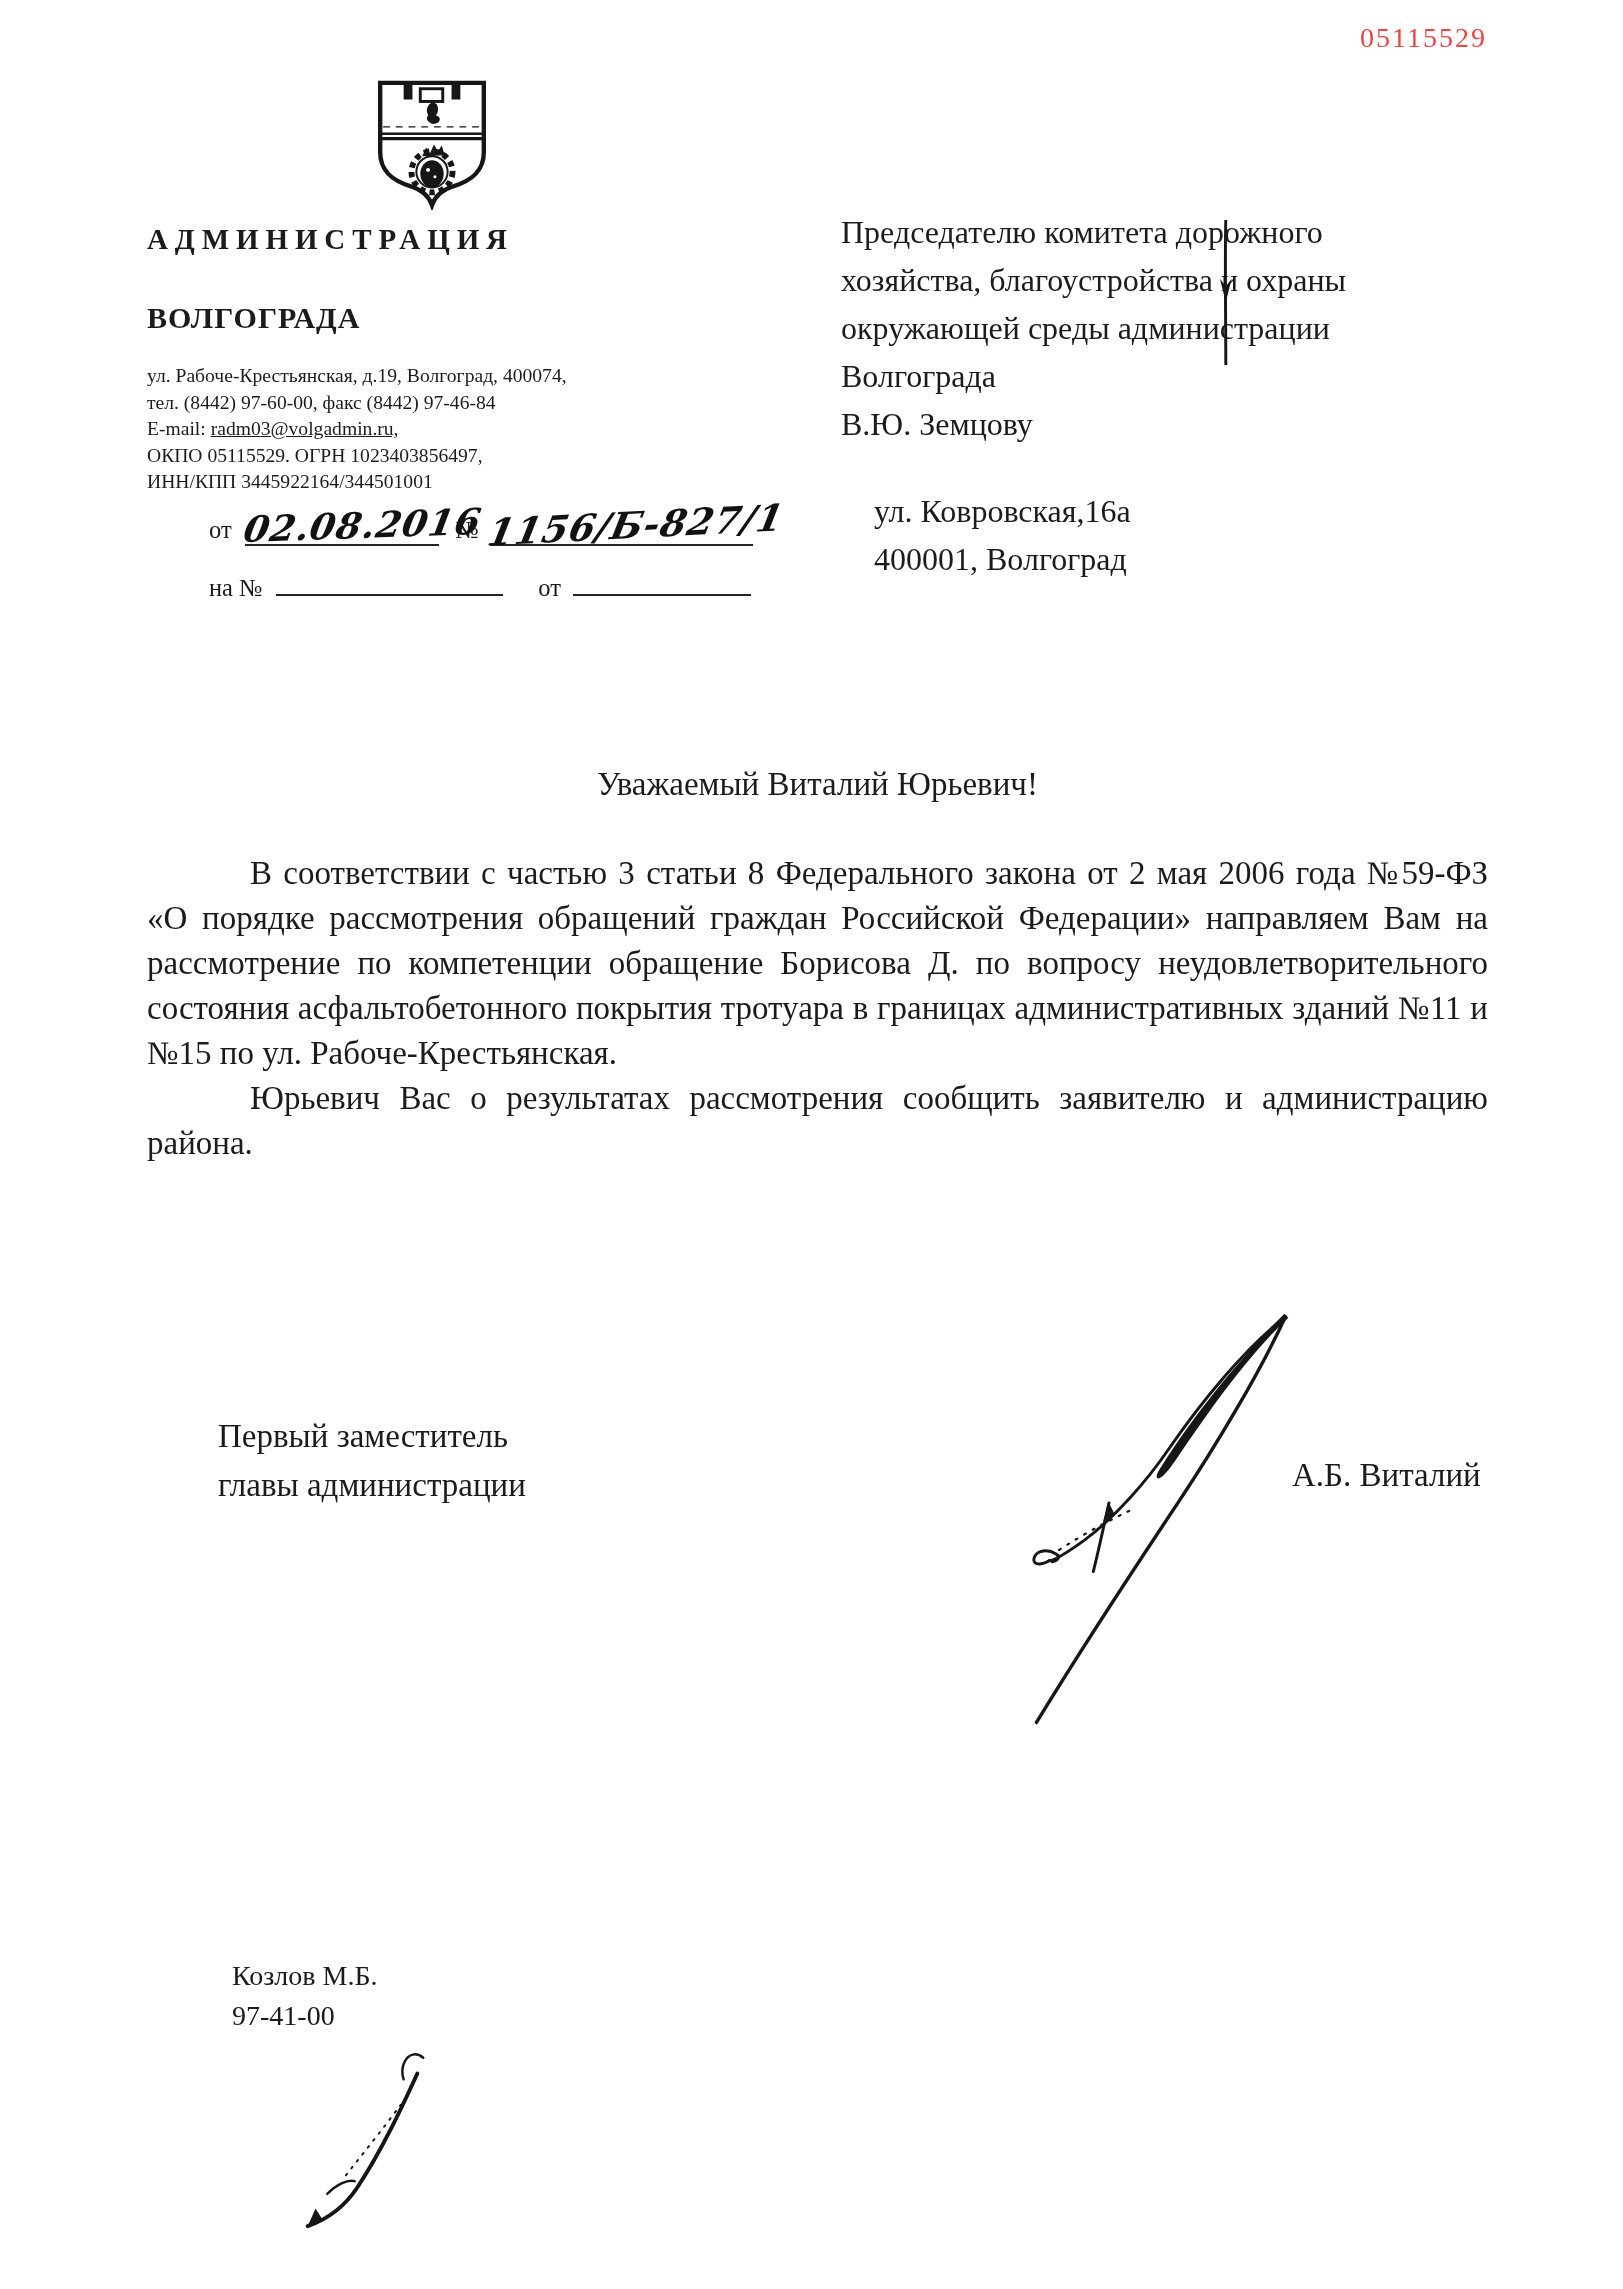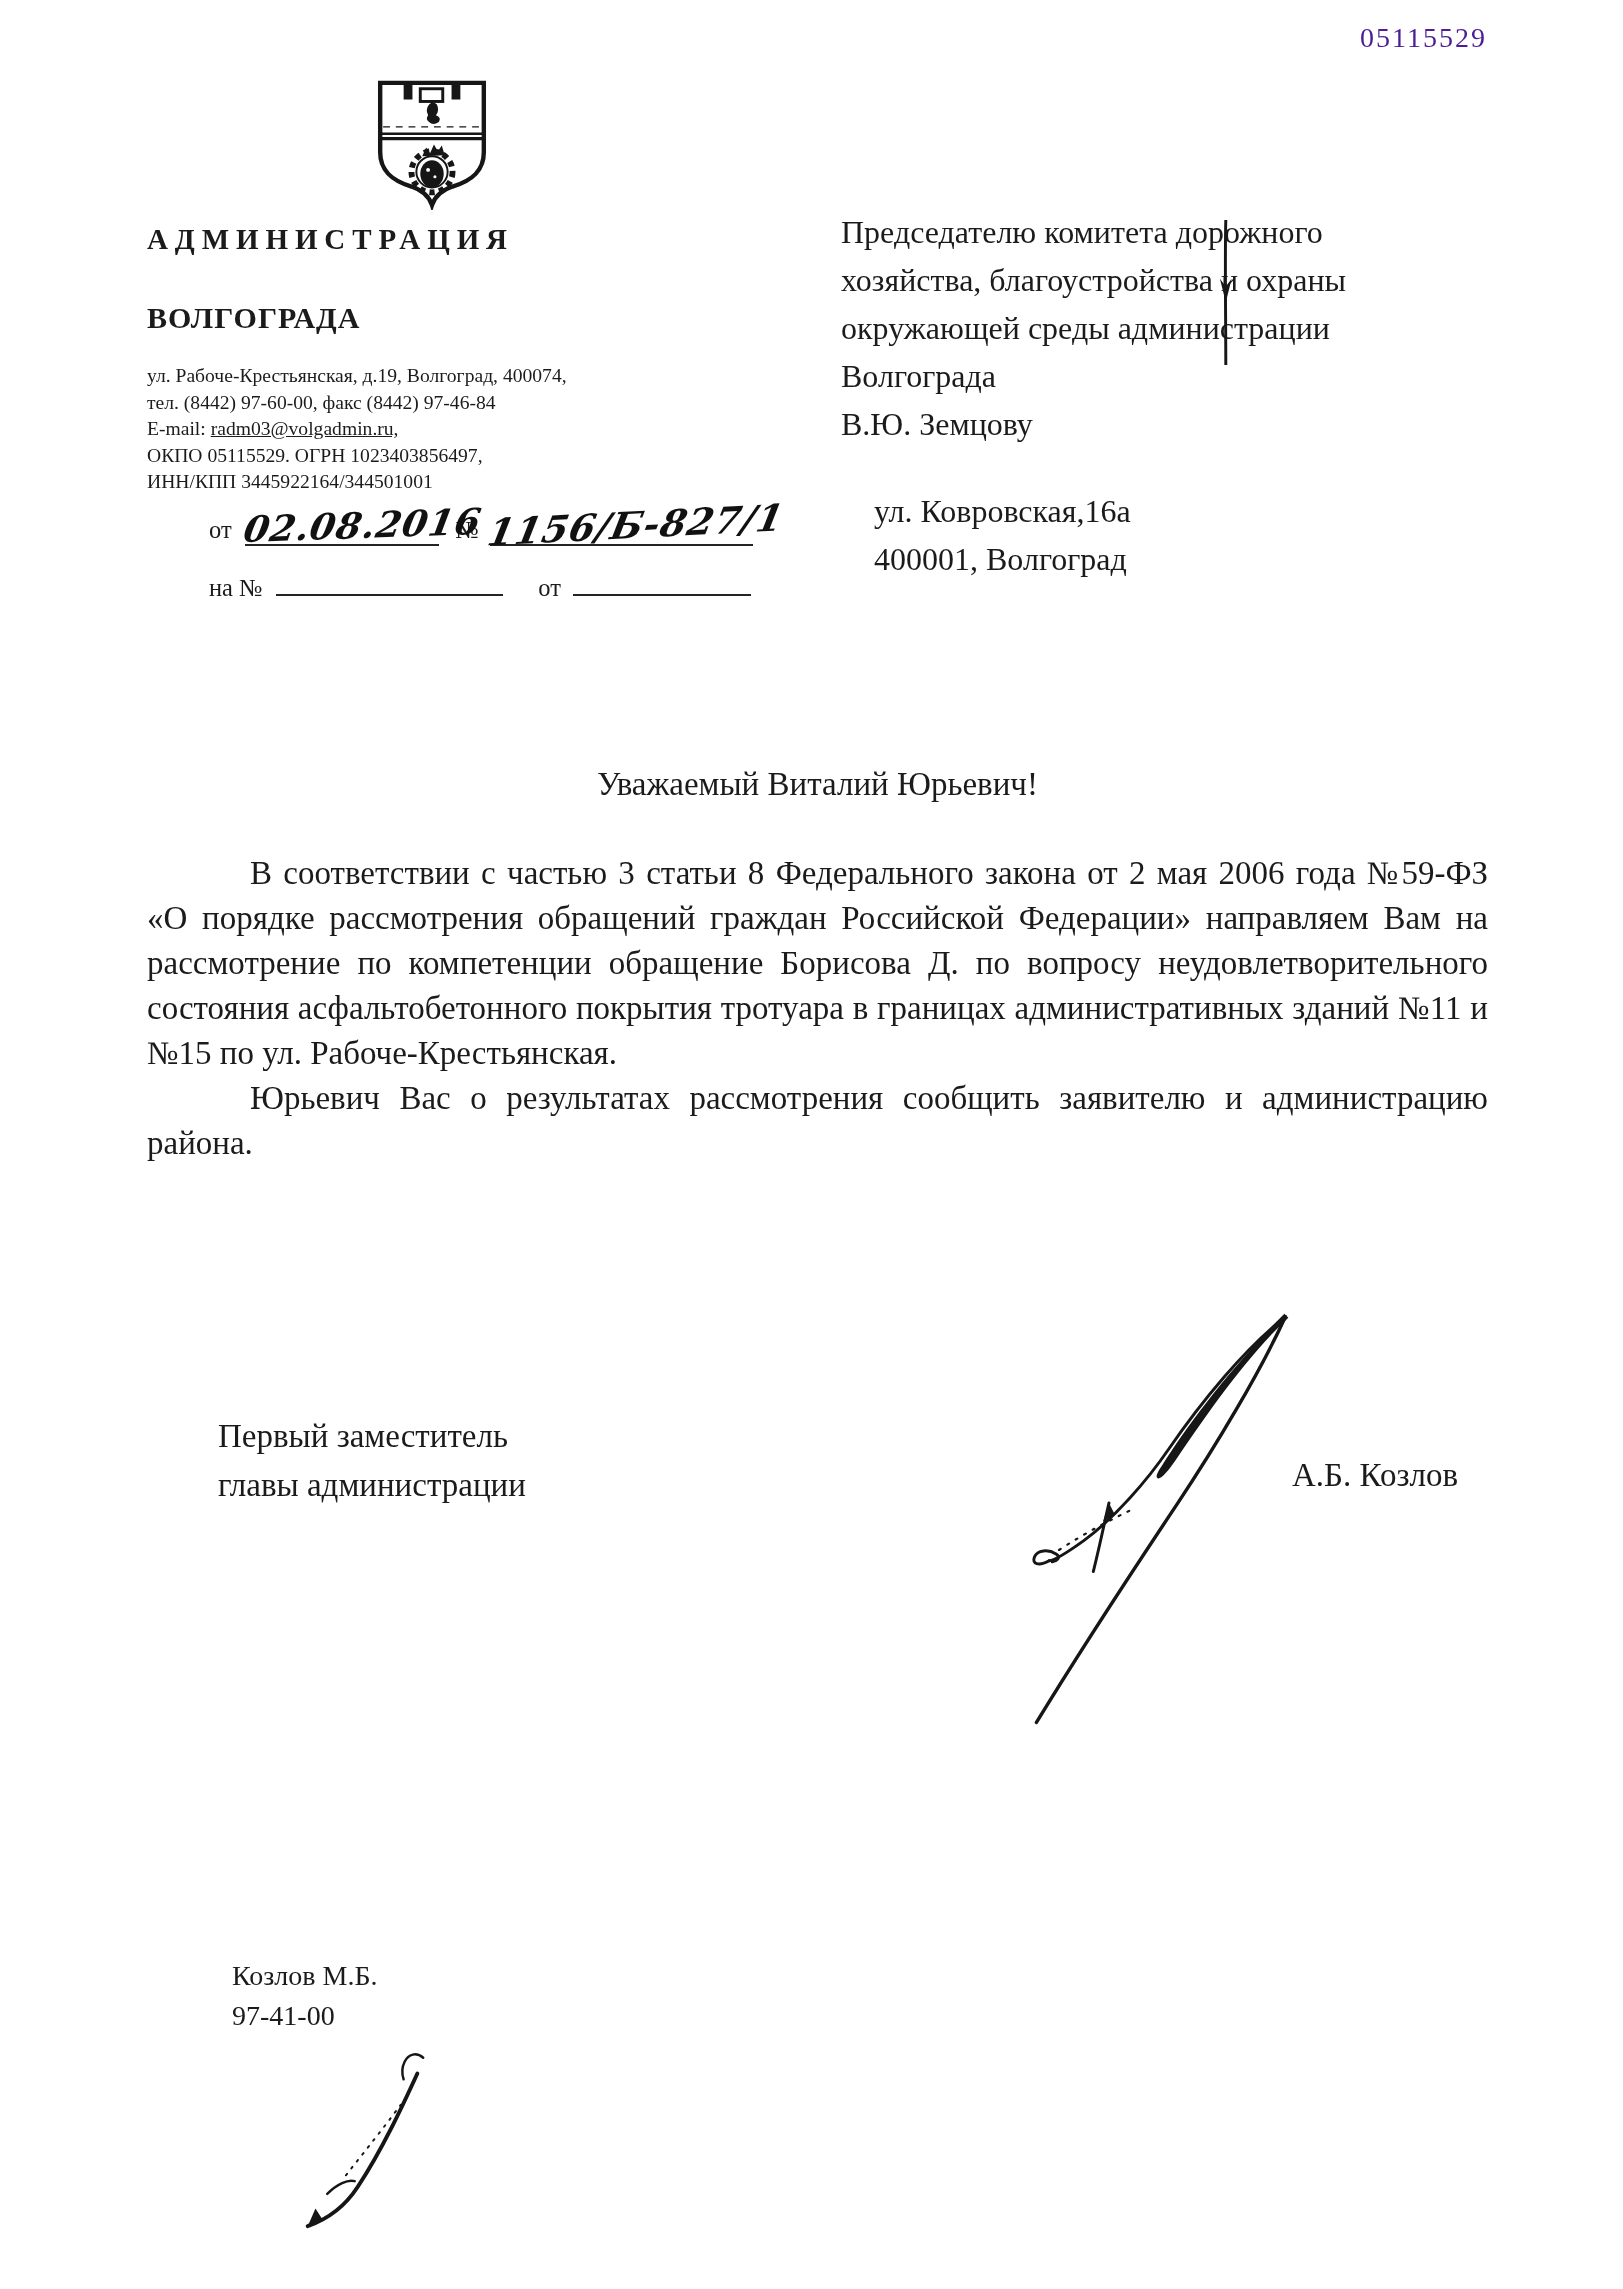--- a/index.html
+++ b/index.html
@@ -6,21 +6,21 @@
   .page{
     position:relative;
     width:1623px;height:2290px;
     background:#ffffff;
     font-family:"Liberation Serif", serif;
     color:#1b1b1b;
     overflow:hidden;
   }
   .abs{position:absolute;}
   
-  .scan-number{left:1360px;top:21.6px;font-size:28px;letter-spacing:2px;color:#4c1d95;}
+  .scan-number{left:1360px;top:21.6px;font-size:28px;letter-spacing:2px;color:#ef4444;}
   
   .lh-col{left:147px;width:619px;text-align:left;}
   .org1{top:223px;font-size:29px;font-weight:bold;letter-spacing:6.9px;}
   .org2{top:263px;font-size:30px;font-weight:bold;letter-spacing:1px;}
   .org3{top:301px;font-size:30px;font-weight:bold;letter-spacing:1px;}
   .addr{top:363px;font-size:19.6px;line-height:26.5px;}
   .addr .email-val{text-decoration:underline;}
   
   .ref-row{left:209px;font-size:24.5px;white-space:nowrap;}
   .ref-row .lbl{display:inline-block;}
@@ -147,21 +147,21 @@
       <path d="M27 427 C 80 340 130 265 170 205 C 210 145 255 70 281 13" fill="none" stroke="#161616" stroke-width="3.5" stroke-linecap="round"></path>
       <path d="M281 13 C 240 45 195 100 162 148 C 140 180 108 217 76 241 C 58 254 44 262 40 262" fill="none" stroke="#161616" stroke-width="3" stroke-linecap="round"></path>
       <path d="M280 10 C 225 65 180 125 155 165 C 150 172 148 177 151 178 C 154 179 162 170 170 158 C 197 118 240 55 284 14 Z" fill="#161616"></path>
       <path d="M40 262 C 29 268 22 265 25 258 C 28 251 39 250 47 255 C 52 258 49 262 43 263" fill="none" stroke="#161616" stroke-width="3" stroke-linecap="round"></path>
       <path d="M50 251 C 76 234 101 221 126 209" fill="none" stroke="#161616" stroke-width="2.2" stroke-dasharray="2 8" stroke-linecap="round"></path>
       <path d="M85 273 C 91 249 96 225 101 203" fill="none" stroke="#161616" stroke-width="3" stroke-linecap="round"></path>
       <path d="M101 203 L 95 222 L 107 215 Z" fill="#161616"></path>
     </svg>
   </div>
 
-  <div class="abs sig-name">А.Б. Козлов</div>
+  <div class="abs sig-name">А.Б. Виталий</div>
 
   <div class="abs exec">
     <div>Козлов М.Б.</div>
     <div>97-41-00</div>
   </div>
 
   <div class="abs" style="left:292px;top:2044px;width:142px;height:196px;">
     <svg width="142" height="196" viewBox="0 0 145 200">
       <path d="M134 14 C 127 8 119 10 115 18 C 112 24 112 30 114 36" fill="none" stroke="#161616" stroke-width="2.5" stroke-linecap="round"></path>
       <path d="M128 30 C 112 65 92 108 67 146 C 54 166 36 179 16 186" fill="none" stroke="#161616" stroke-width="4" stroke-linecap="round"></path>

